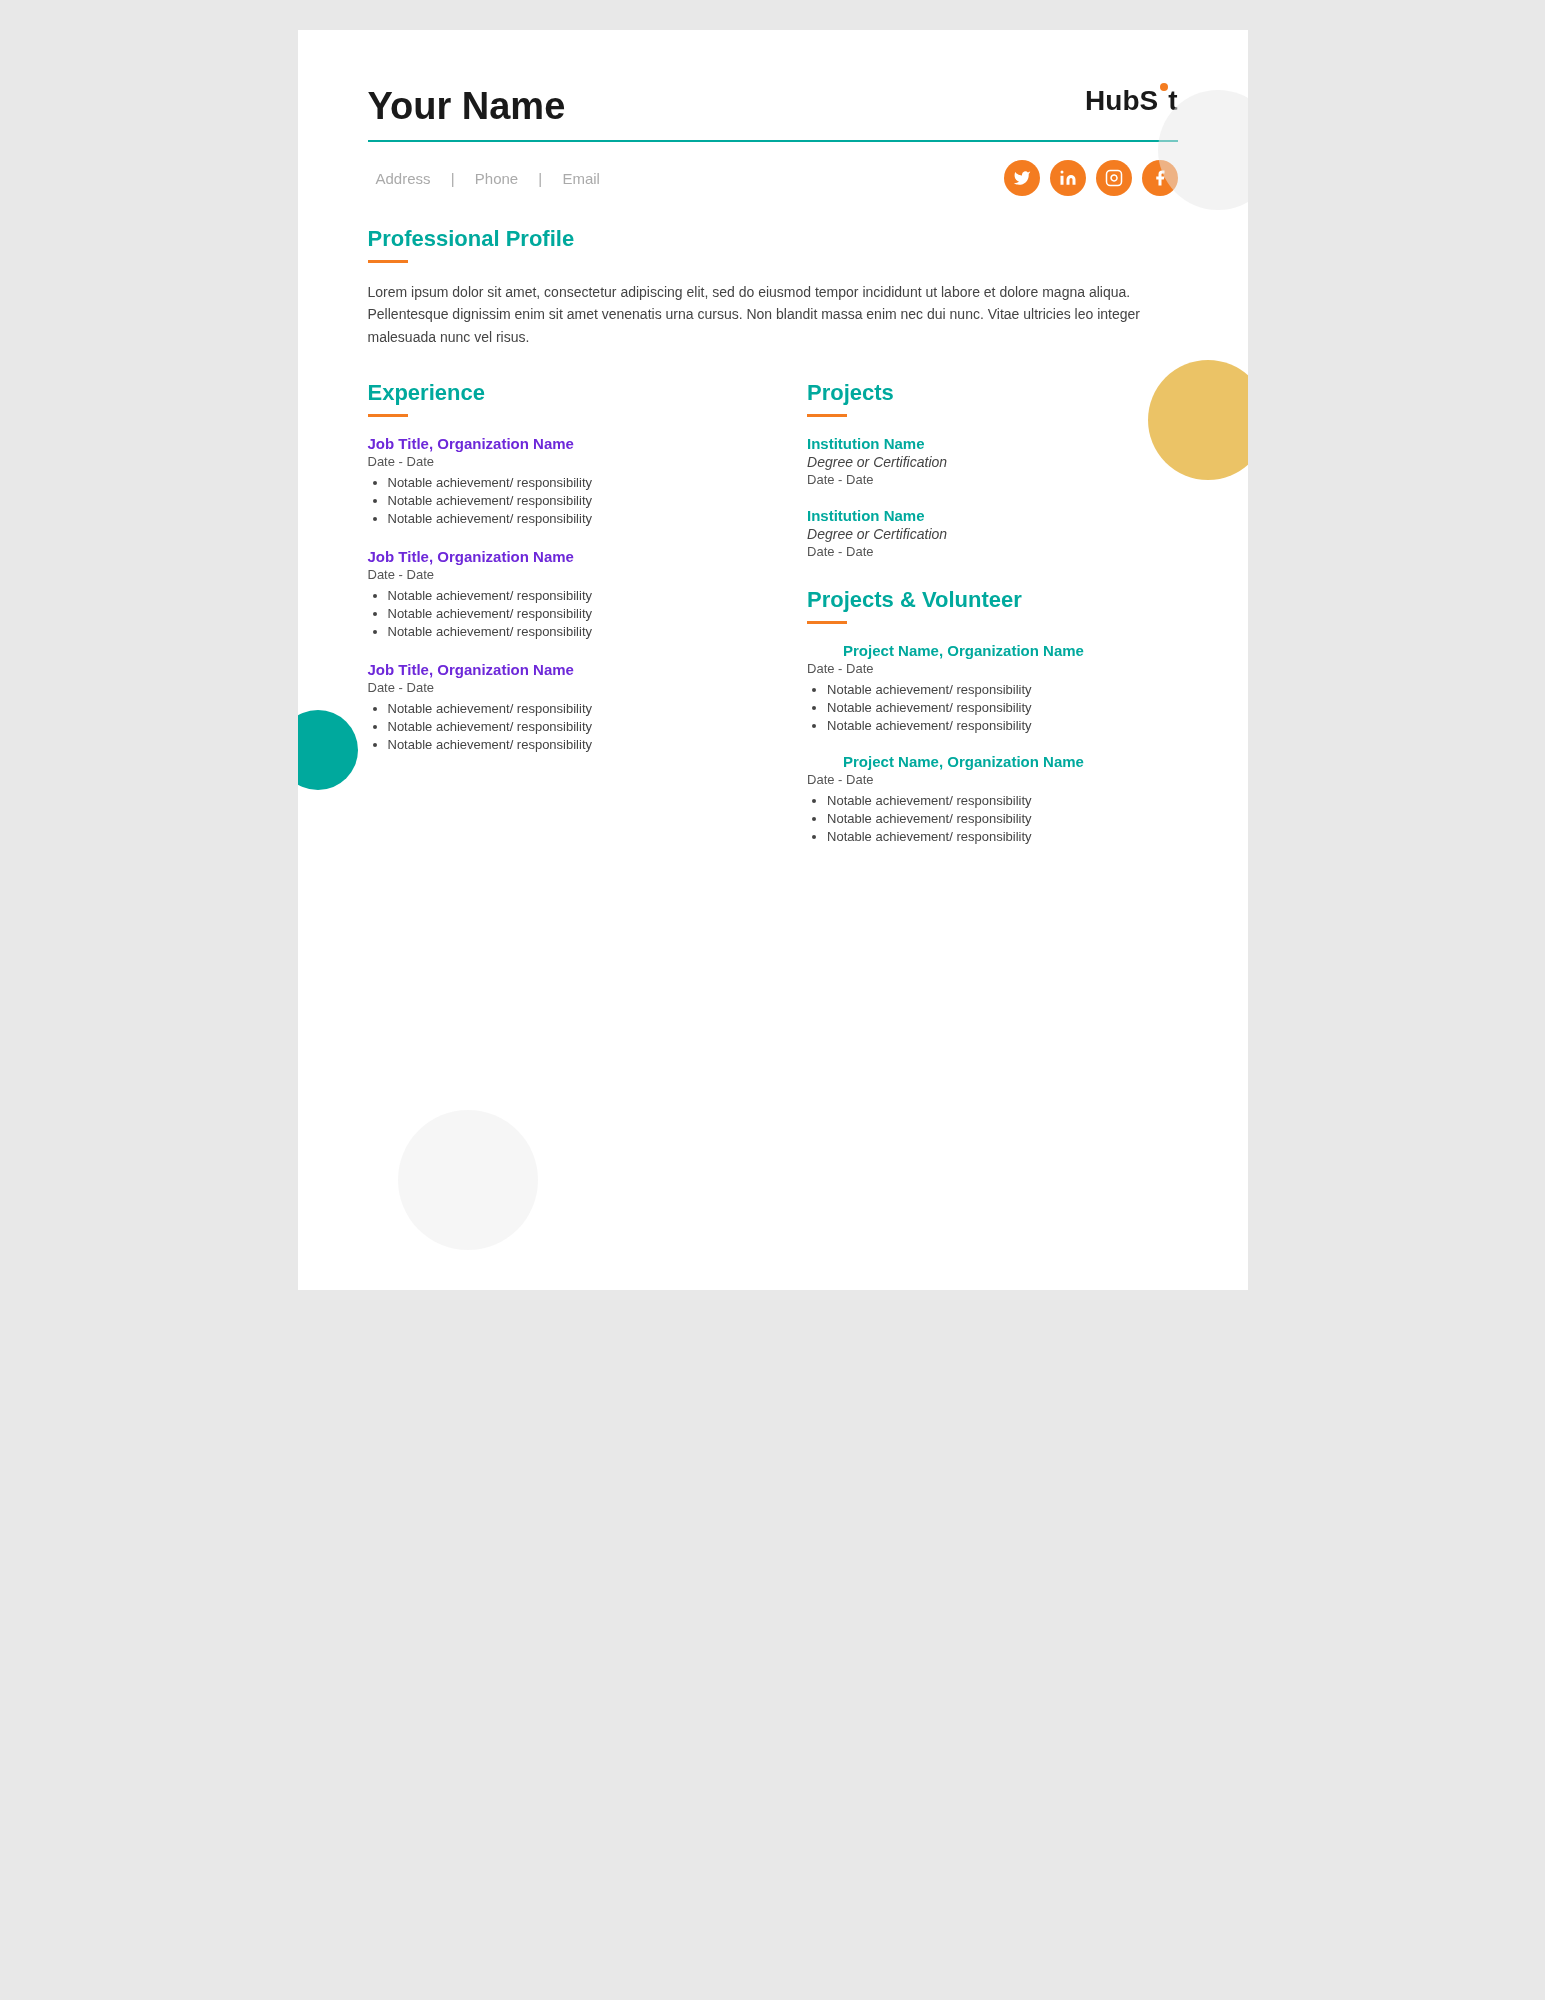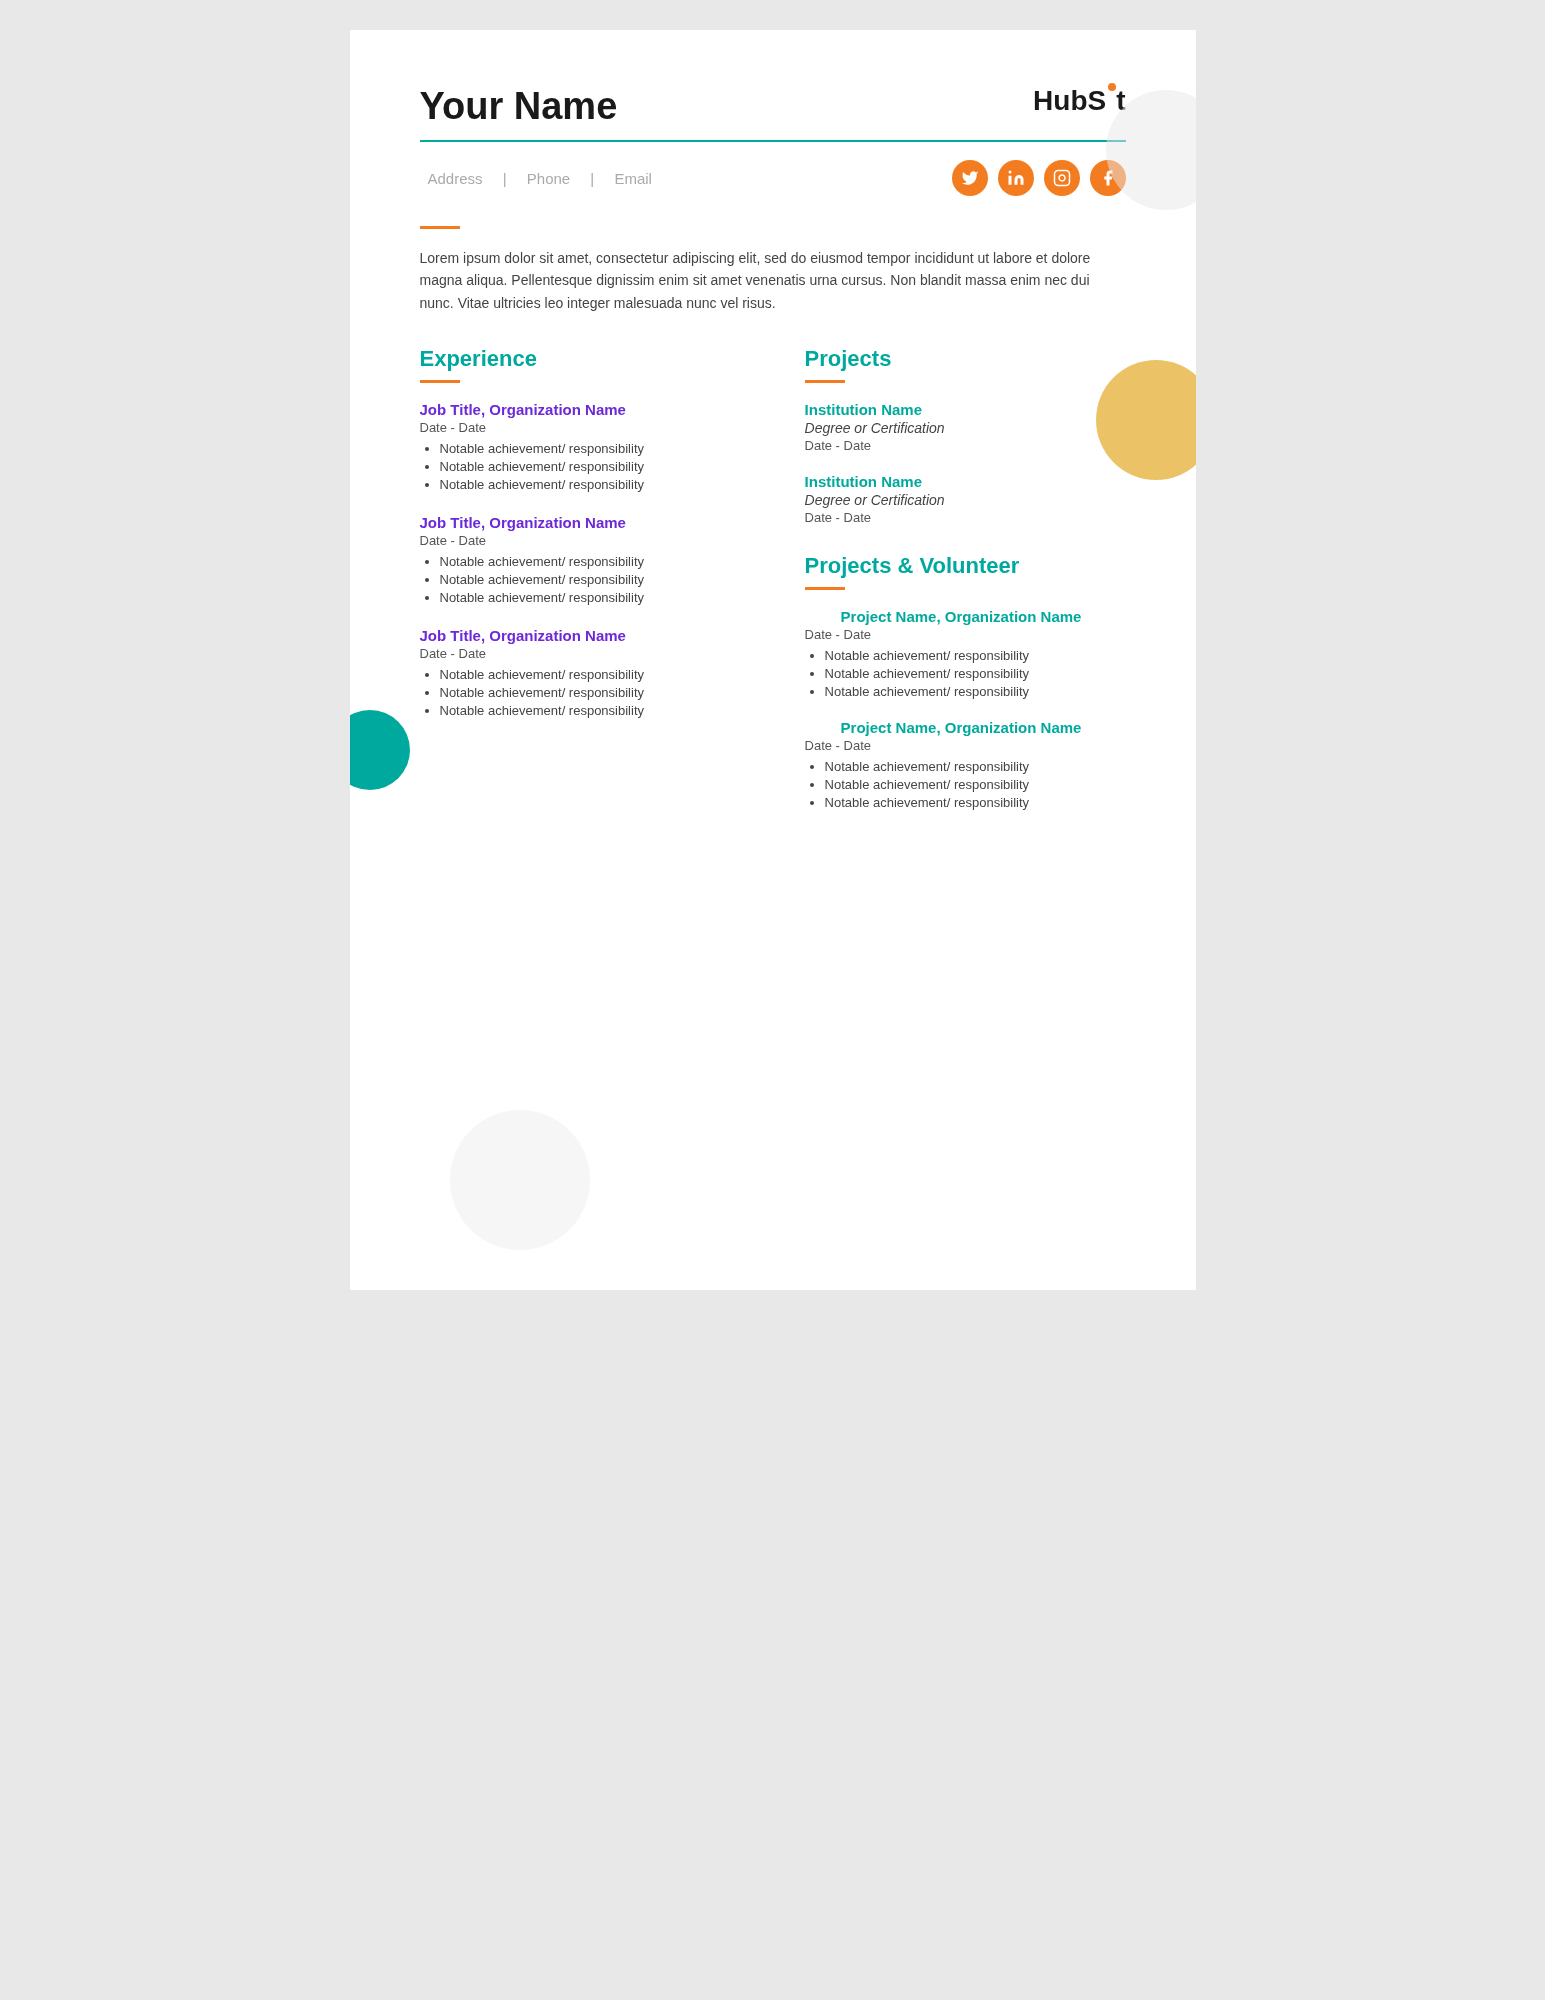--- a/index.html
+++ b/index.html
@@ -8,21 +8,21 @@
       background: #e8e8e8;
       display: flex;
       justify-content: center;
       align-items: flex-start;
       padding: 30px;
       font-family: Arial, sans-serif;
     }
 
     .page {
       background: #ffffff;
-      width: 846px;
+      width: 950px;
       min-height: 1260px;
       position: relative;
       padding: 55px 70px 60px 70px;
       overflow: hidden;
     }
 
     
     .deco-circle-top-right {
       position: absolute;
       top: 60px;
@@ -328,20 +328,21 @@
       </div>
       <div class="social-icon">
         <svg width="18" height="18" viewBox="0 0 24 24" fill="white">
             <path d="M18 2h-3a5 5 0 0 0-5 5v3H7v4h3v8h4v-8h3l1-4h-4V7a1 1 0 0 1 1-1h3z"></path>
           </svg>
       </div>
     </div>
   </div>
 
   <div class="profile-section">
+    <div class="section-title">Professional Profile</div>
     <div class="section-underline"></div>
     <p class="profile-text">Lorem ipsum dolor sit amet, consectetur adipiscing elit, sed do eiusmod tempor incididunt ut labore et dolore magna aliqua. Pellentesque dignissim enim sit amet venenatis urna cursus. Non blandit massa enim nec dui nunc. Vitae ultricies leo integer malesuada nunc vel risus.</p>
   </div>
 
   <div class="two-col">
 
     <div class="col-left">
 
       <div>
         <div class="section-title">Experience</div>

